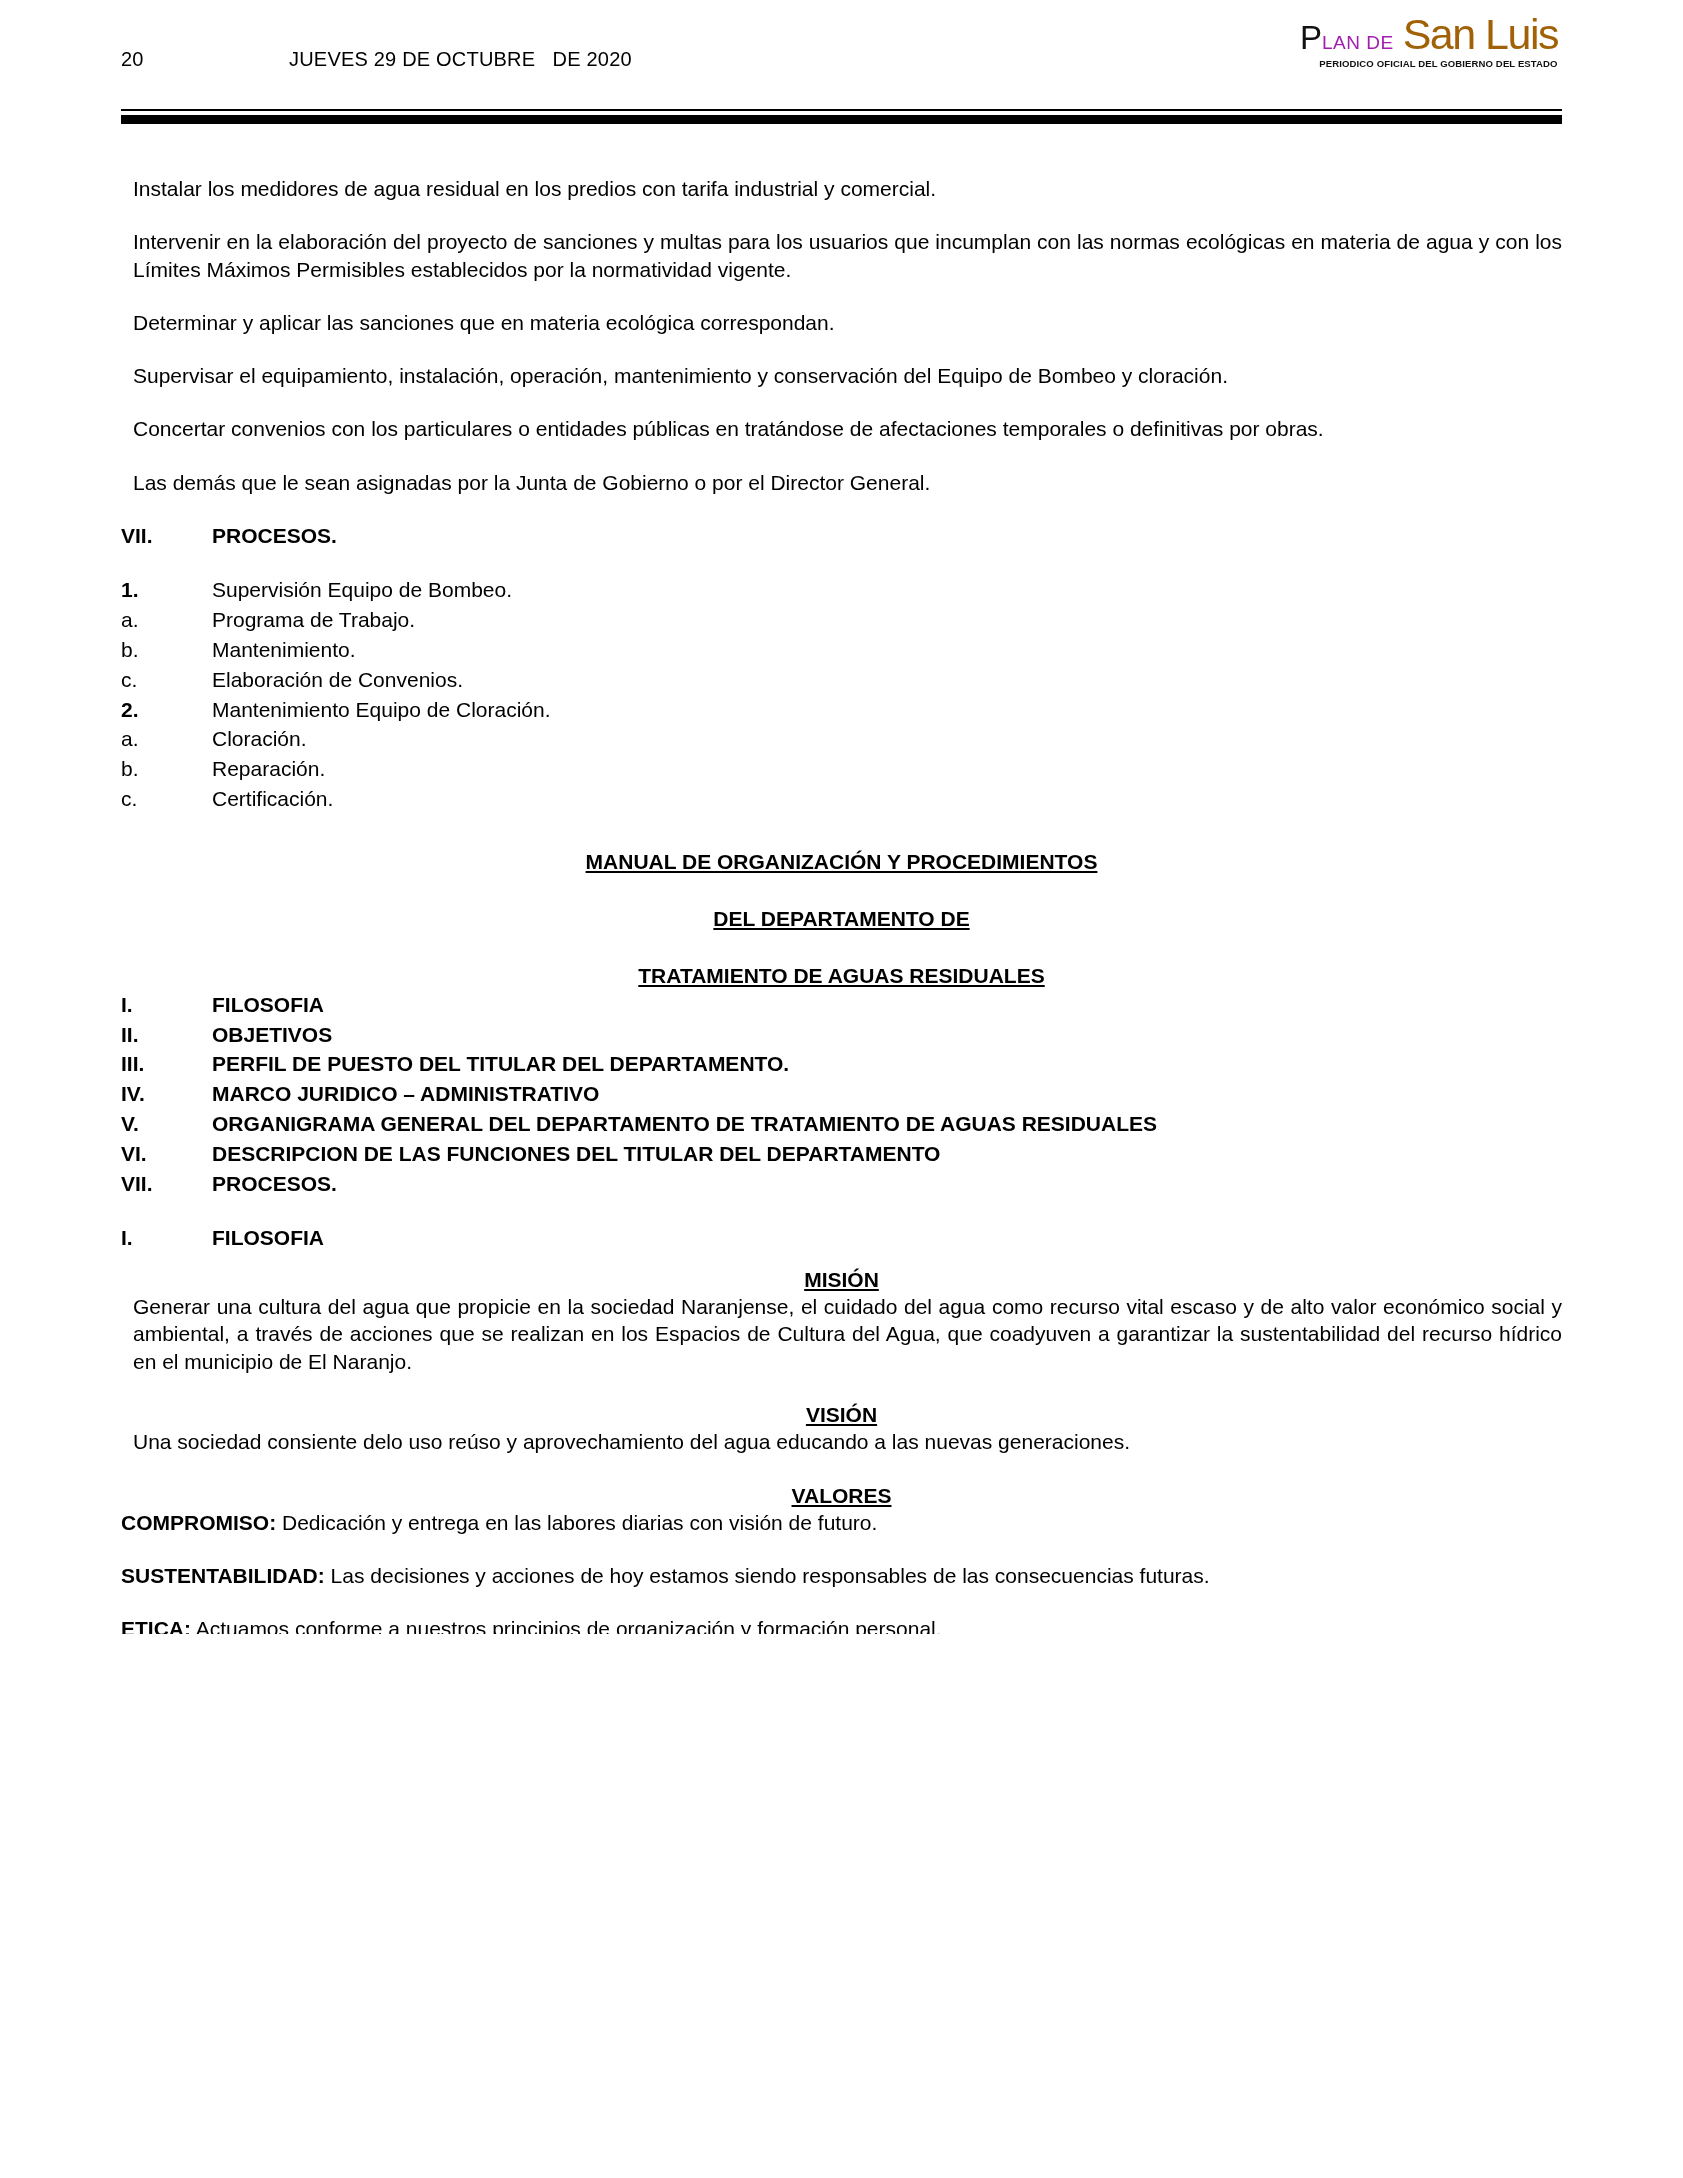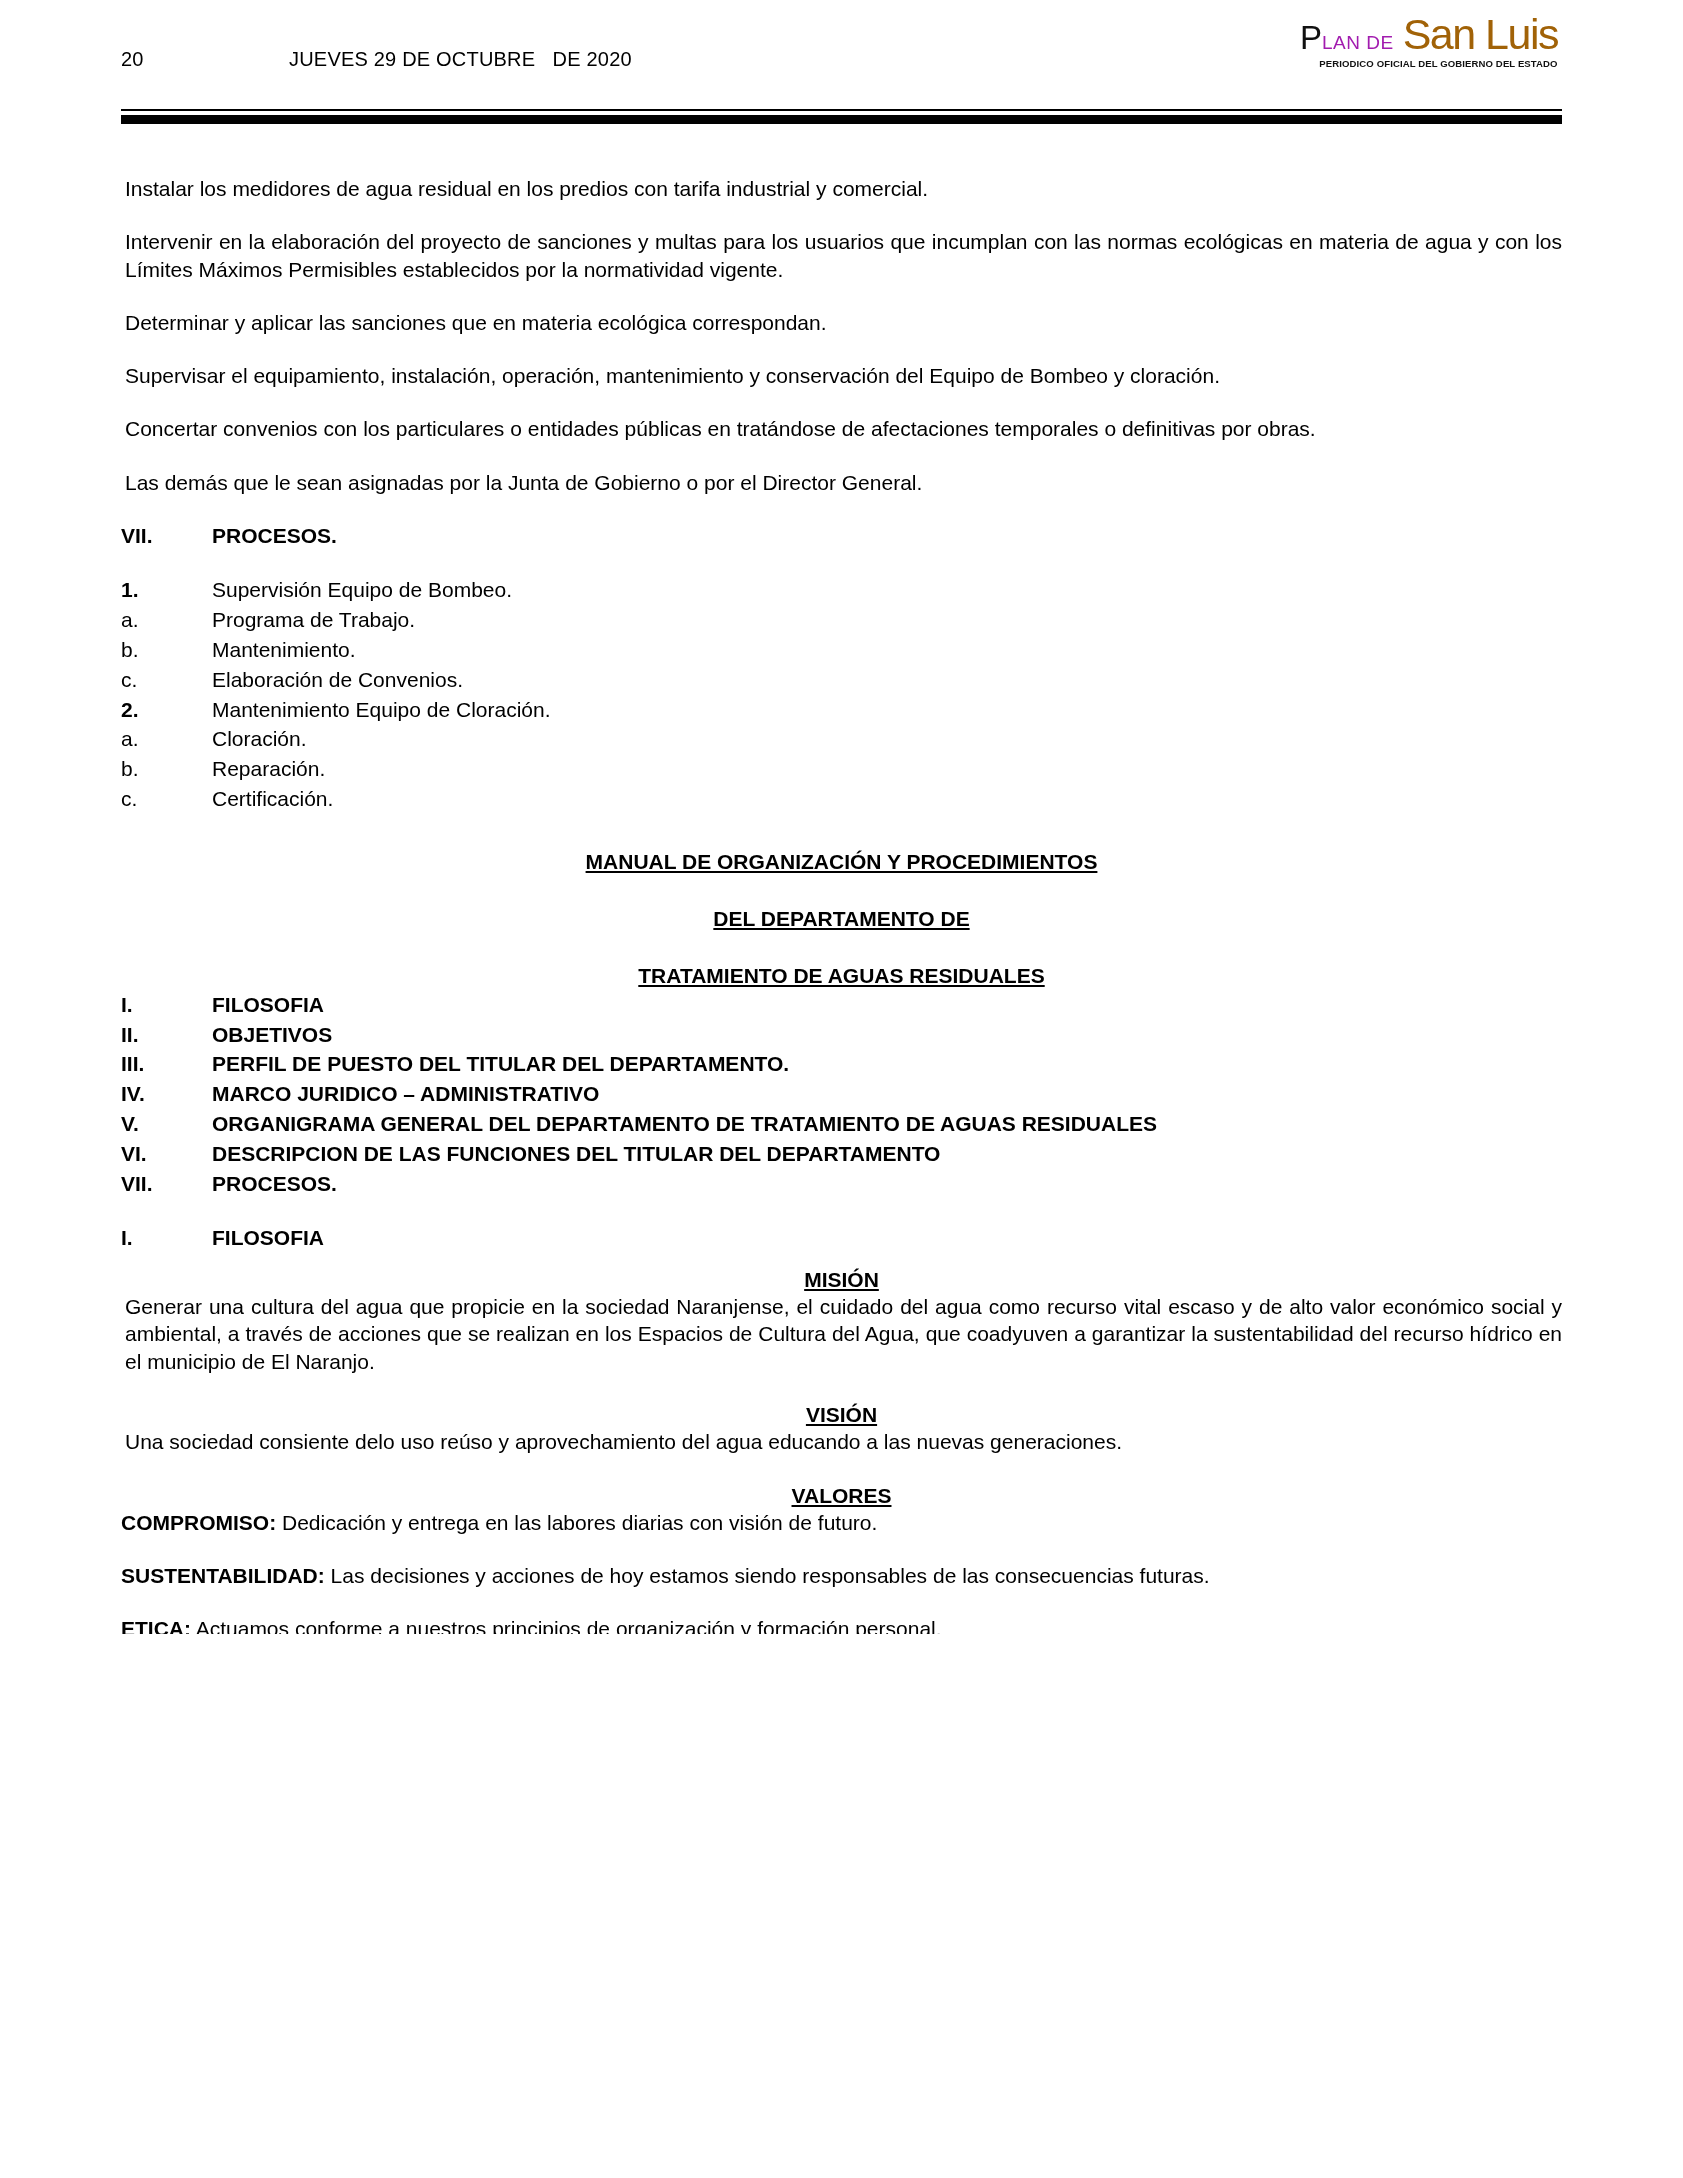--- a/index.html
+++ b/index.html
@@ -117,21 +117,21 @@
 
   
   .content {
     margin: 0 121px;
     padding-top: 51px;
   }
 
   p.para {
     font-size: 21px;
     line-height: 1.30;
-    margin: 0 0 26px 4px;
+    margin: 0 0 26px 12px;
     text-align: justify;
     text-justify: inter-word;
   }
 
   .section-head {
     display: flex;
     margin: 0 0 26px 0;
     font-weight: 700;
     font-size: 21px;
     line-height: 1.3;

